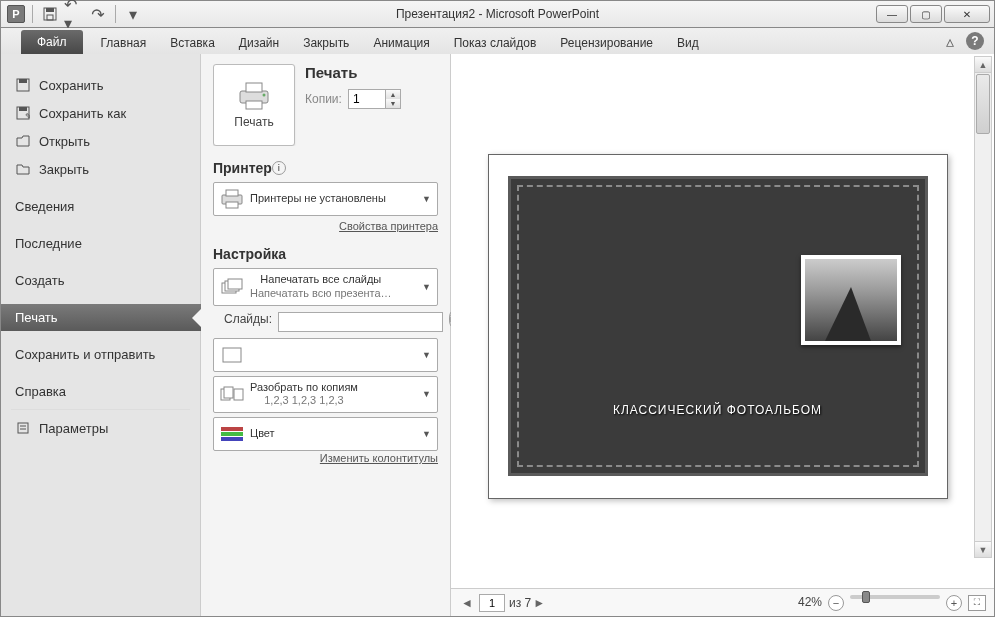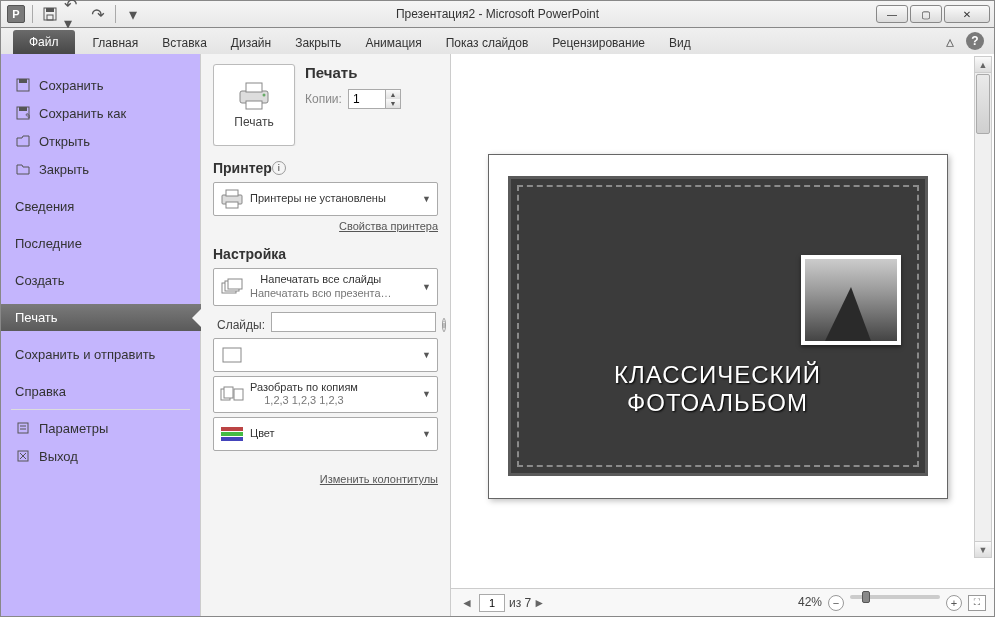--- a/index.html
+++ b/index.html
@@ -10,32 +10,32 @@
 .titlebar .qat { display: flex; align-items: center; gap: 4px; padding-left: 6px; }
 .titlebar .app-icon { width: 18px; height: 18px; background: #7a7a7a; border: 1px solid #555; display:flex; align-items:center; justify-content:center; color:#fff; font-size:11px; font-weight:bold; border-radius:2px;}
 .titlebar .sep { width: 1px; height: 18px; background: #aaa; margin: 0 3px; }
 .titlebar .qbtn { width: 20px; height: 20px; display:flex; align-items:center; justify-content:center; color:#555; cursor:pointer; }
 .titlebar .title { position:absolute; left:50%; transform:translateX(-50%); font-size: 12px; color:#333; }
 .titlebar .win-controls { margin-left:auto; display:flex; gap:2px; padding-right:4px; }
 .titlebar .win-btn { width:32px; height:18px; background:linear-gradient(#fafafa,#dcdcdc); border:1px solid #888; border-radius:3px; display:flex; align-items:center; justify-content:center; color:#333; cursor:pointer; font-size:10px;}
 .titlebar .win-btn.close { width:46px; }
 
 
-.ribbon { height: 26px; background: linear-gradient(#f0f0f0,#e4e4e4); border-left:1px solid #888; border-right:1px solid #888; display:flex; align-items:flex-end; padding-left:12px; position:relative; }
+.ribbon { height: 26px; background: linear-gradient(#f0f0f0,#e4e4e4); border-left:1px solid #888; border-right:1px solid #888; display:flex; align-items:flex-end; padding-left:20px; position:relative; }
 .ribbon .tab { padding: 4px 12px; font-size:12px; color:#333; cursor:pointer; }
 .ribbon .tab.file { background: linear-gradient(#6a6a6a,#474747); color:#fff; border-radius:3px 3px 0 0; margin-right:6px; padding:5px 16px; }
 .ribbon .rright { margin-left:auto; display:flex; align-items:center; gap:8px; padding-right:10px; padding-bottom:4px; }
 .ribbon .rright .icon { width:16px; height:16px; display:flex; align-items:center; justify-content:center; color:#666; cursor:pointer;}
 .ribbon .help { width:18px; height:18px; border-radius:50%; background:#7a7a7a; color:#fff; font-size:12px; font-weight:bold; display:flex; align-items:center; justify-content:center;}
 
 
 .main { display:flex; height: calc(617px - 28px - 26px); border:1px solid #888; border-top:none; }
 
 
-.nav { width: 200px; background:#c4b5fd; border-right:1px solid #ccc; padding-top:17px; }
+.nav { width: 200px; background:#e5e5e5; border-right:1px solid #ccc; padding-top:17px; }
 .nav .item { display:flex; align-items:center; gap:8px; padding:6px 14px; font-size:13px; color:#333; cursor:pointer; }
 .nav .item .ico { width:16px; height:16px; display:flex; align-items:center; justify-content:center; color:#555; }
 .nav .item.noicon { padding-left:14px; }
 .nav .item.sel { background:linear-gradient(#7a7a7a,#5a5a5a); color:#fff; position:relative; margin-right:-1px; }
 .nav .item.sel::after { content:""; position:absolute; right:-1px; top:50%; transform:translateY(-50%); width:0; height:0; border-top:10px solid transparent; border-bottom:10px solid transparent; border-right:10px solid #f4f4f4; }
 .nav .spacer { height:10px; }
 .nav hr { border:none; border-top:1px solid #ddd; margin:4px 10px; }
 
 
 .mid { width: 250px; background:#f4f4f4; border-right:1px solid #ccc; padding:10px 12px; position:relative;}
@@ -49,32 +49,32 @@
 .spinner .arrows { display:flex; flex-direction:column; border:1px solid #aaa; border-left:none; }
 .spinner .arrows div { width:14px; height:9px; background:linear-gradient(#fafafa,#e0e0e0); font-size:7px; display:flex; align-items:center; justify-content:center; cursor:pointer; color:#555;}
 .section-hdr { font-size:14px; font-weight:bold; color:#333; margin:14px 0 6px 0; clear:both; display:flex; align-items:center; }
 .section-hdr .info { width:14px; height:14px; border:1px solid #999; border-radius:50%; display:flex; align-items:center; justify-content:center; font-size:9px; color:#777; cursor:pointer;}
 .drop { background:#fff; border:1px solid #aaa; border-radius:2px; padding:4px 22px 4px 6px; position:relative; cursor:pointer; display:flex; align-items:center; gap:6px; min-height:34px;text-align:center;}
 .drop .caret { position:absolute; right:6px; top:50%; transform:translateY(-50%); font-size:9px; color:#555;}
 .drop .ico { width:24px; height:24px; display:flex; align-items:center; justify-content:center; font-size:18px; color:#555; flex-shrink:0;}
 .drop .txt { font-size:11px; color:#333; line-height:1.25; overflow:hidden; }
 .drop .txt .sub { color:#777; }
 .link-right { text-align:right; font-size:11px; color:#555; text-decoration:underline; margin-top:4px; cursor:pointer; display:block;}
-.slides-row { display:flex; align-items:flex-end; gap:6px; font-size:12px; color:#444; margin:6px 4px;}
+.slides-row { display:flex; align-items:flex-start; gap:6px; font-size:12px; color:#444; margin:6px 11px;}
 .slides-row input { flex:1; height:20px; border:1px solid #aaa; padding:0 4px; font-size:12px;}
 
 
 .preview { flex:1; background:#fff; display:flex; flex-direction:column; position:relative;}
 .preview .canvas-wrap { flex:1; display:flex; align-items:center; justify-content:center; position:relative; padding:20px 30px 10px 20px;}
 .sheet { width:460px; height:345px; background:#fff; border:1px solid #666; box-shadow:2px 2px 6px rgba(0,0,0,0.25); display:flex; align-items:center; justify-content:center; }
 .slide { width:420px; height:300px; background:#3b3b3b; border:3px solid #5a5a5a; position:relative; }
 .slide::before { content:""; position:absolute; inset:6px; border:2px dashed #8a8a8a; }
 .slide .photo { position:absolute; right:24px; top:76px; width:100px; height:90px; background:linear-gradient(#ccc 0%, #999 40%, #444 100%); border:4px solid #fff; box-shadow:0 2px 4px rgba(0,0,0,0.5); }
 .slide .photo::after { content: ""; position:absolute; bottom:0; left:20px; width:0; height:0; border-left:26px solid transparent; border-right:20px solid transparent; border-bottom:54px solid #2a2a2a; }
-.slide .title-text { position:absolute; bottom:56px; left:24px; right:24px; text-align:center; color:#fff; font-size:24px; letter-spacing:1px; font-weight:normal; text-shadow:1px 1px 2px #000;}
+.slide .title-text { position:absolute; bottom:56px; left:24px; right:24px; text-align:center; color:#fff; font-size:12px; letter-spacing:1px; font-weight:normal; text-shadow:1px 1px 2px #000;}
 .vscroll { position:absolute; right:2px; top:2px; bottom:30px; width:18px; background:#f0f0f0; border:1px solid #ccc;}
 .vscroll .btn { height:16px; background:linear-gradient(#fafafa,#ddd); border-bottom:1px solid #ccc; display:flex; align-items:center; justify-content:center; font-size:9px; color:#666; cursor:pointer;}
 .vscroll .btn.down { position:absolute; bottom:0; left:0; right:0; border-top:1px solid #ccc; border-bottom:none;}
 .vscroll .thumb { position:absolute; top:17px; left:1px; right:1px; height:60px; background:linear-gradient(#eaeaea,#cfcfcf); border:1px solid #aaa; border-radius:2px; cursor:pointer;}
 
 
 .pfoot { height:28px; border-top:1px solid #ccc; display:flex; align-items:center; padding:0 8px; position:relative; font-size:12px; color:#444; background:#f8f8f8;}
 .pfoot .nav-arrow { width:16px; height:16px; display:flex; align-items:center; justify-content:center; cursor:pointer; color:#666;}
 .pfoot input { width:26px; height:18px; border:1px solid #aaa; text-align:center; margin:0 4px; font-size:11px;}
 .pfoot .zoom-area { margin-left:auto; display:flex; align-items:flex-start; gap:6px;}
@@ -194,30 +194,20 @@
     <div class="item">
       <span class="ico">
           <svg width="14" height="14" viewBox="0 0 14 14">
             <rect x="2" y="2" width="10" height="10" fill="none" stroke="#555"></rect>
             <line x1="4" y1="5" x2="10" y2="5" stroke="#555"></line>
             <line x1="4" y1="8" x2="10" y2="8" stroke="#555"></line>
           </svg>
         </span>
       <span>Параметры</span>
     </div>
-    <div class="item">
-      <span class="ico">
-          <svg width="14" height="14" viewBox="0 0 14 14">
-            <rect x="2" y="2" width="10" height="10" fill="none" stroke="#555"></rect>
-            <line x1="4" y1="4" x2="10" y2="10" stroke="#555"></line>
-            <line x1="10" y1="4" x2="4" y2="10" stroke="#555"></line>
-          </svg>
-        </span>
-      <span>Выход</span>
-    </div>
   </div>
 
   <div class="mid">
     <div style="overflow:hidden;">
       <div class="print-tile">
         <div class="big-icon">
           <svg width="36" height="30" viewBox="0 0 36 30">
               <rect x="4" y="10" width="28" height="12" rx="2" fill="#ddd" stroke="#888"></rect>
               <rect x="10" y="2" width="16" height="9" fill="#fff" stroke="#888"></rect>
               <rect x="10" y="20" width="16" height="8" fill="#fff" stroke="#888"></rect>
@@ -312,21 +302,21 @@
         <svg width="22" height="14" viewBox="0 0 22 14">
             <rect x="0" y="0" width="22" height="4" fill="#b44"></rect>
             <rect x="0" y="5" width="22" height="4" fill="#4b4"></rect>
             <rect x="0" y="10" width="22" height="4" fill="#44b"></rect>
           </svg>
       </div>
       <div class="txt"><span>Цвет</span></div>
       <div class="caret">▼</div>
     </div>
 
-    <a class="link-right" style="margin-top:22px;">Изменить колонтитулы</a>
+    <a class="link-right" style="margin-top:1px;">Изменить колонтитулы</a>
   </div>
 
   <div class="preview">
     <div class="canvas-wrap">
       <div class="sheet">
         <div class="slide">
           <div class="photo"></div>
           <div class="title-text">КЛАССИЧЕСКИЙ ФОТОАЛЬБОМ</div>
         </div>
       </div>

